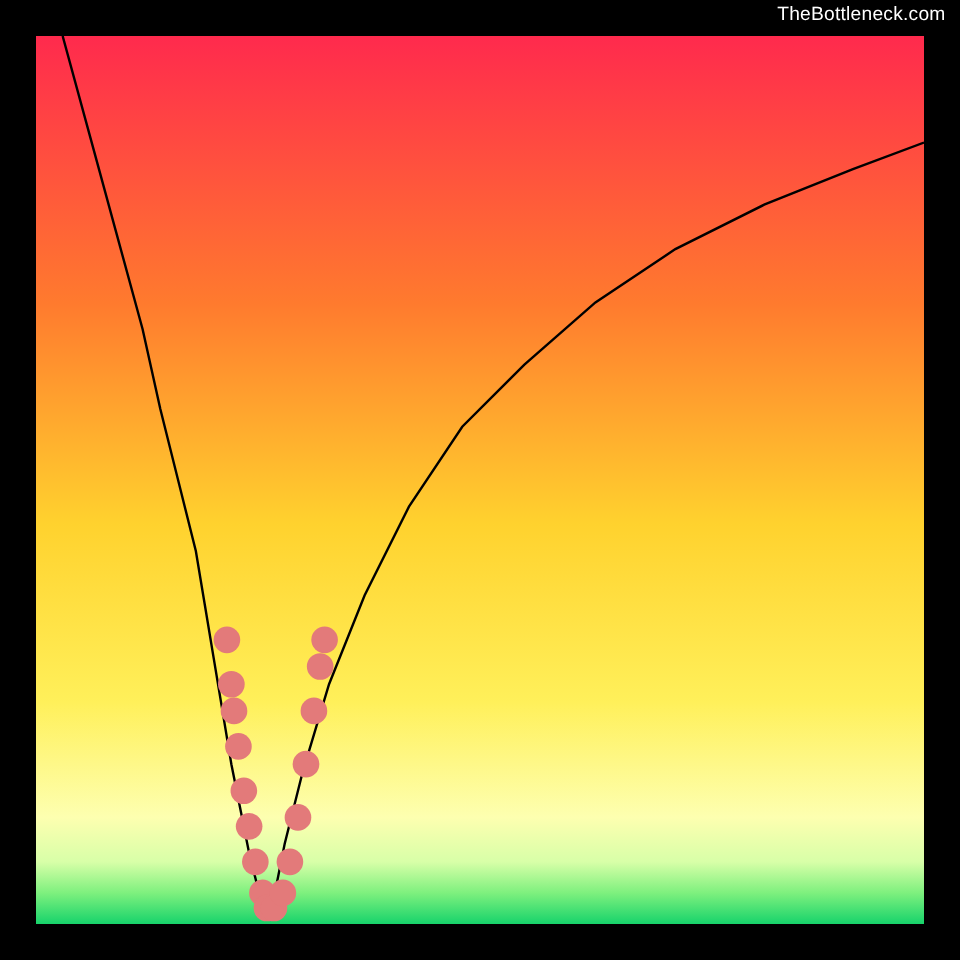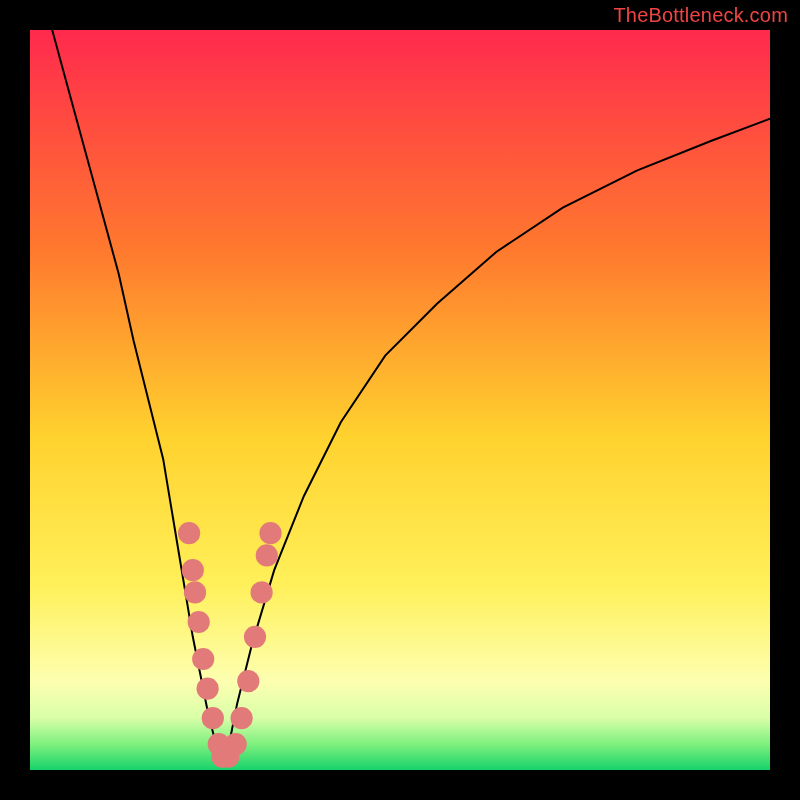--- a/index.html
+++ b/index.html
@@ -23,22 +23,22 @@
     top: 30px;      
     left: 30px;     
     width: 740px;   
     height: 740px;  
     overflow: hidden;
   }
   .watermark {
     position: absolute;
     top: 4px;
     right: 12px;
-    color: #ef4444;
-    font-size: 20px;
+    color: #ffffff;
+    font-size: 16px;
     font-weight: 500;
     letter-spacing: 0.2px;
     user-select: none;
   }
   svg {
     display: block;
   }
 </style>
 </head>
 <body>

